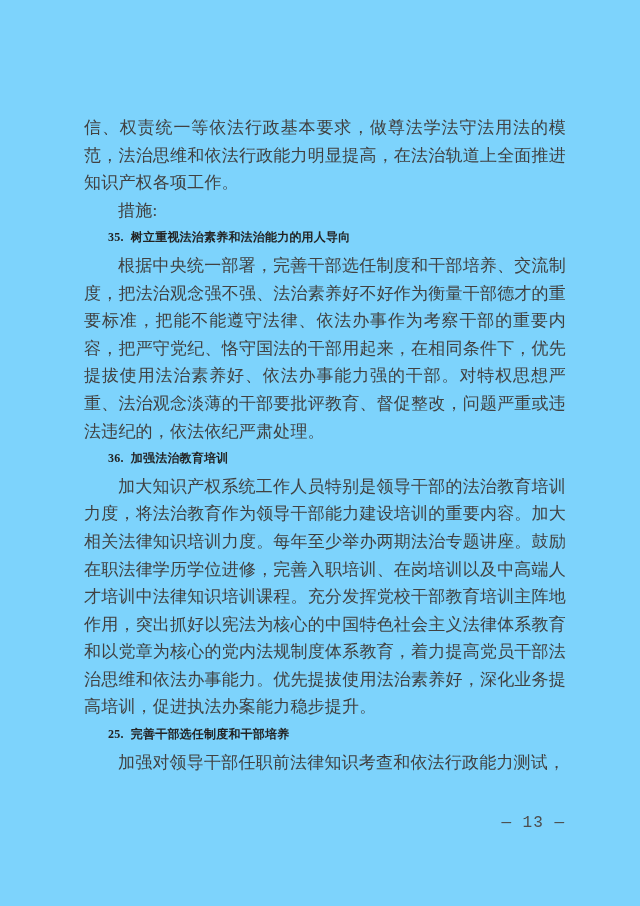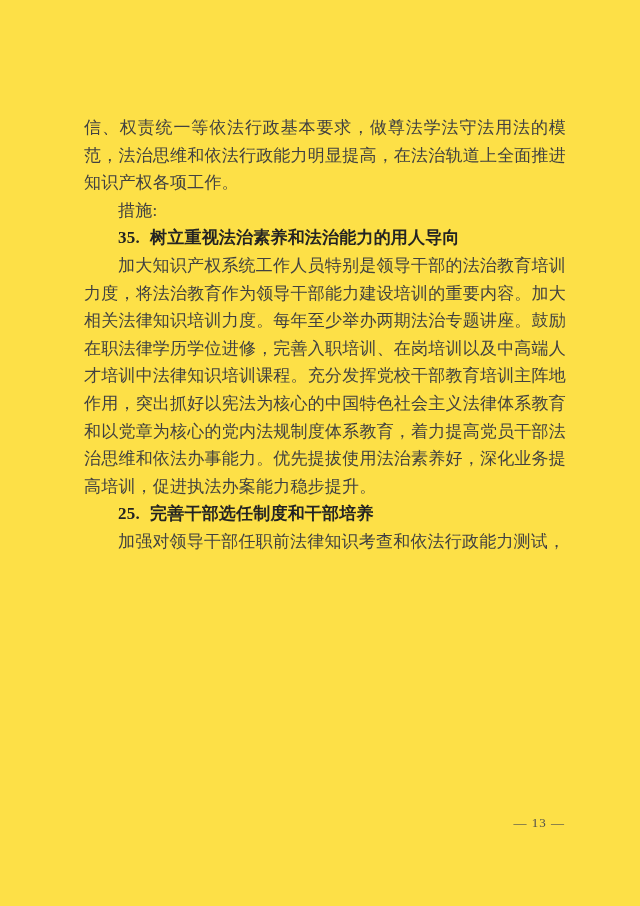--- a/index.html
+++ b/index.html
@@ -4,21 +4,21 @@
 <style>
   html, body {
     margin: 0;
     padding: 0;
     background: #ffffff;
   }
   .page {
     position: relative;
     width: 640px;
     height: 906px;
-    background: #fde047;
+    background: #7dd3fc;
     overflow: hidden;
     font-family: "Liberation Serif", "DejaVu Serif", serif;
   }
   .text-block {
     position: absolute;
     left: 84px;
     top: 114px;
     width: 482px;
     font-size: 17px;
     line-height: 27.6px;
@@ -28,56 +28,60 @@
     letter-spacing: 0.2px;
   }
   .text-block p {
     margin: 0;
   }
   .para-indent {
     text-indent: 2em;
   }
   .section-heading {
     margin: 0;
-    font-size: 17px;
+    font-size: 12px;
     line-height: 27.6px;
     font-weight: bold;
     color: #232323;
     text-indent: 2em;
     text-align: left;
   }
   .section-heading .sec-num {
     margin-right: 0.6em;
   }
   .page-footer {
     position: absolute;
     top: 813px;
     right: 75px;
-    font-size: 13px;
+    font-size: 16px;
     line-height: 20px;
     color: #4d4d4d;
     letter-spacing: 1px;
-    font-family: Liberation Serif, serif;
+    font-family: Liberation Mono, monospace;
   }
 </style>
 </head>
 <body>
 
 <div class="page">
 
   <main class="text-block">
 
     <p class="para-cont">信、权责统一等依法行政基本要求，做尊法学法守法用法的模范，法治思维和依法行政能力明显提高，在法治轨道上全面推进知识产权各项工作。</p>
 
     <p class="para-indent">措施:</p>
 
     <h2 class="section-heading">
       <span class="sec-num">35.</span><span class="sec-title">树立重视法治素养和法治能力的用人导向</span>
     </h2>
+    <p class="para-indent">根据中央统一部署，完善干部选任制度和干部培养、交流制度，把法治观念强不强、法治素养好不好作为衡量干部德才的重要标准，把能不能遵守法律、依法办事作为考察干部的重要内容，把严守党纪、恪守国法的干部用起来，在相同条件下，优先提拔使用法治素养好、依法办事能力强的干部。对特权思想严重、法治观念淡薄的干部要批评教育、督促整改，问题严重或违法违纪的，依法依纪严肃处理。</p>
 
+    <h2 class="section-heading">
+      <span class="sec-num">36.</span><span class="sec-title">加强法治教育培训</span>
+    </h2>
     <p class="para-indent">加大知识产权系统工作人员特别是领导干部的法治教育培训力度，将法治教育作为领导干部能力建设培训的重要内容。加大相关法律知识培训力度。每年至少举办两期法治专题讲座。鼓励在职法律学历学位进修，完善入职培训、在岗培训以及中高端人才培训中法律知识培训课程。充分发挥党校干部教育培训主阵地作用，突出抓好以宪法为核心的中国特色社会主义法律体系教育和以党章为核心的党内法规制度体系教育，着力提高党员干部法治思维和依法办事能力。优先提拔使用法治素养好，深化业务提高培训，促进执法办案能力稳步提升。</p>
 
     <h2 class="section-heading">
       <span class="sec-num">25.</span><span class="sec-title">完善干部选任制度和干部培养</span>
     </h2>
     <p class="para-indent">加强对领导干部任职前法律知识考查和依法行政能力测试，</p>
 
   </main>
 
   <footer class="page-footer">

